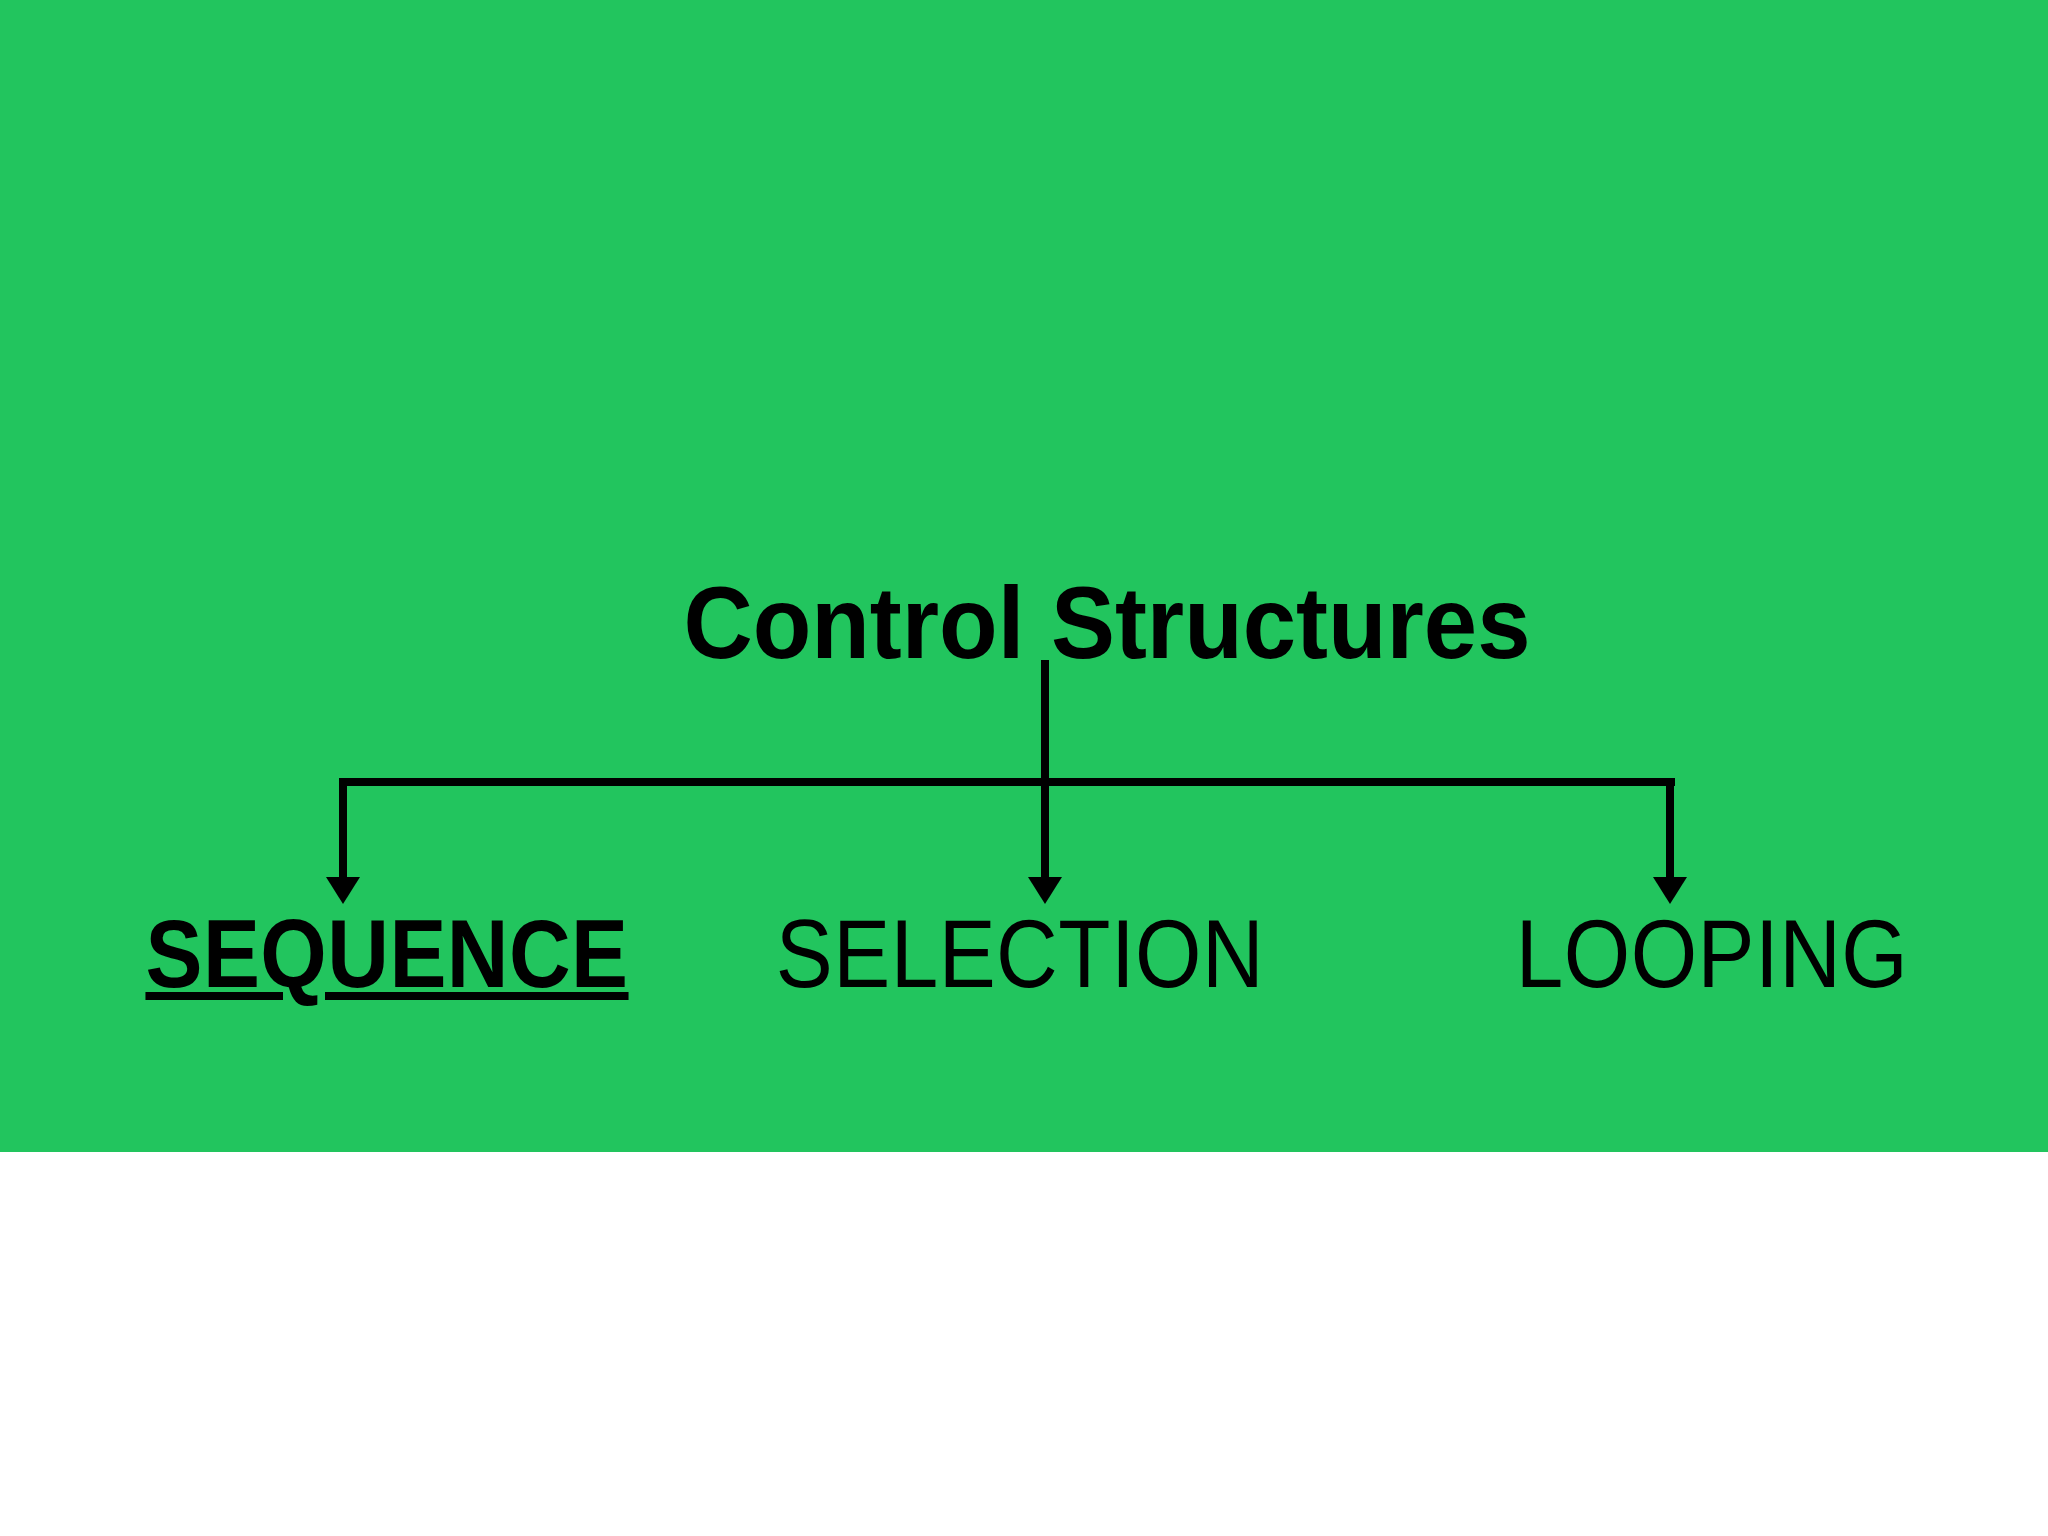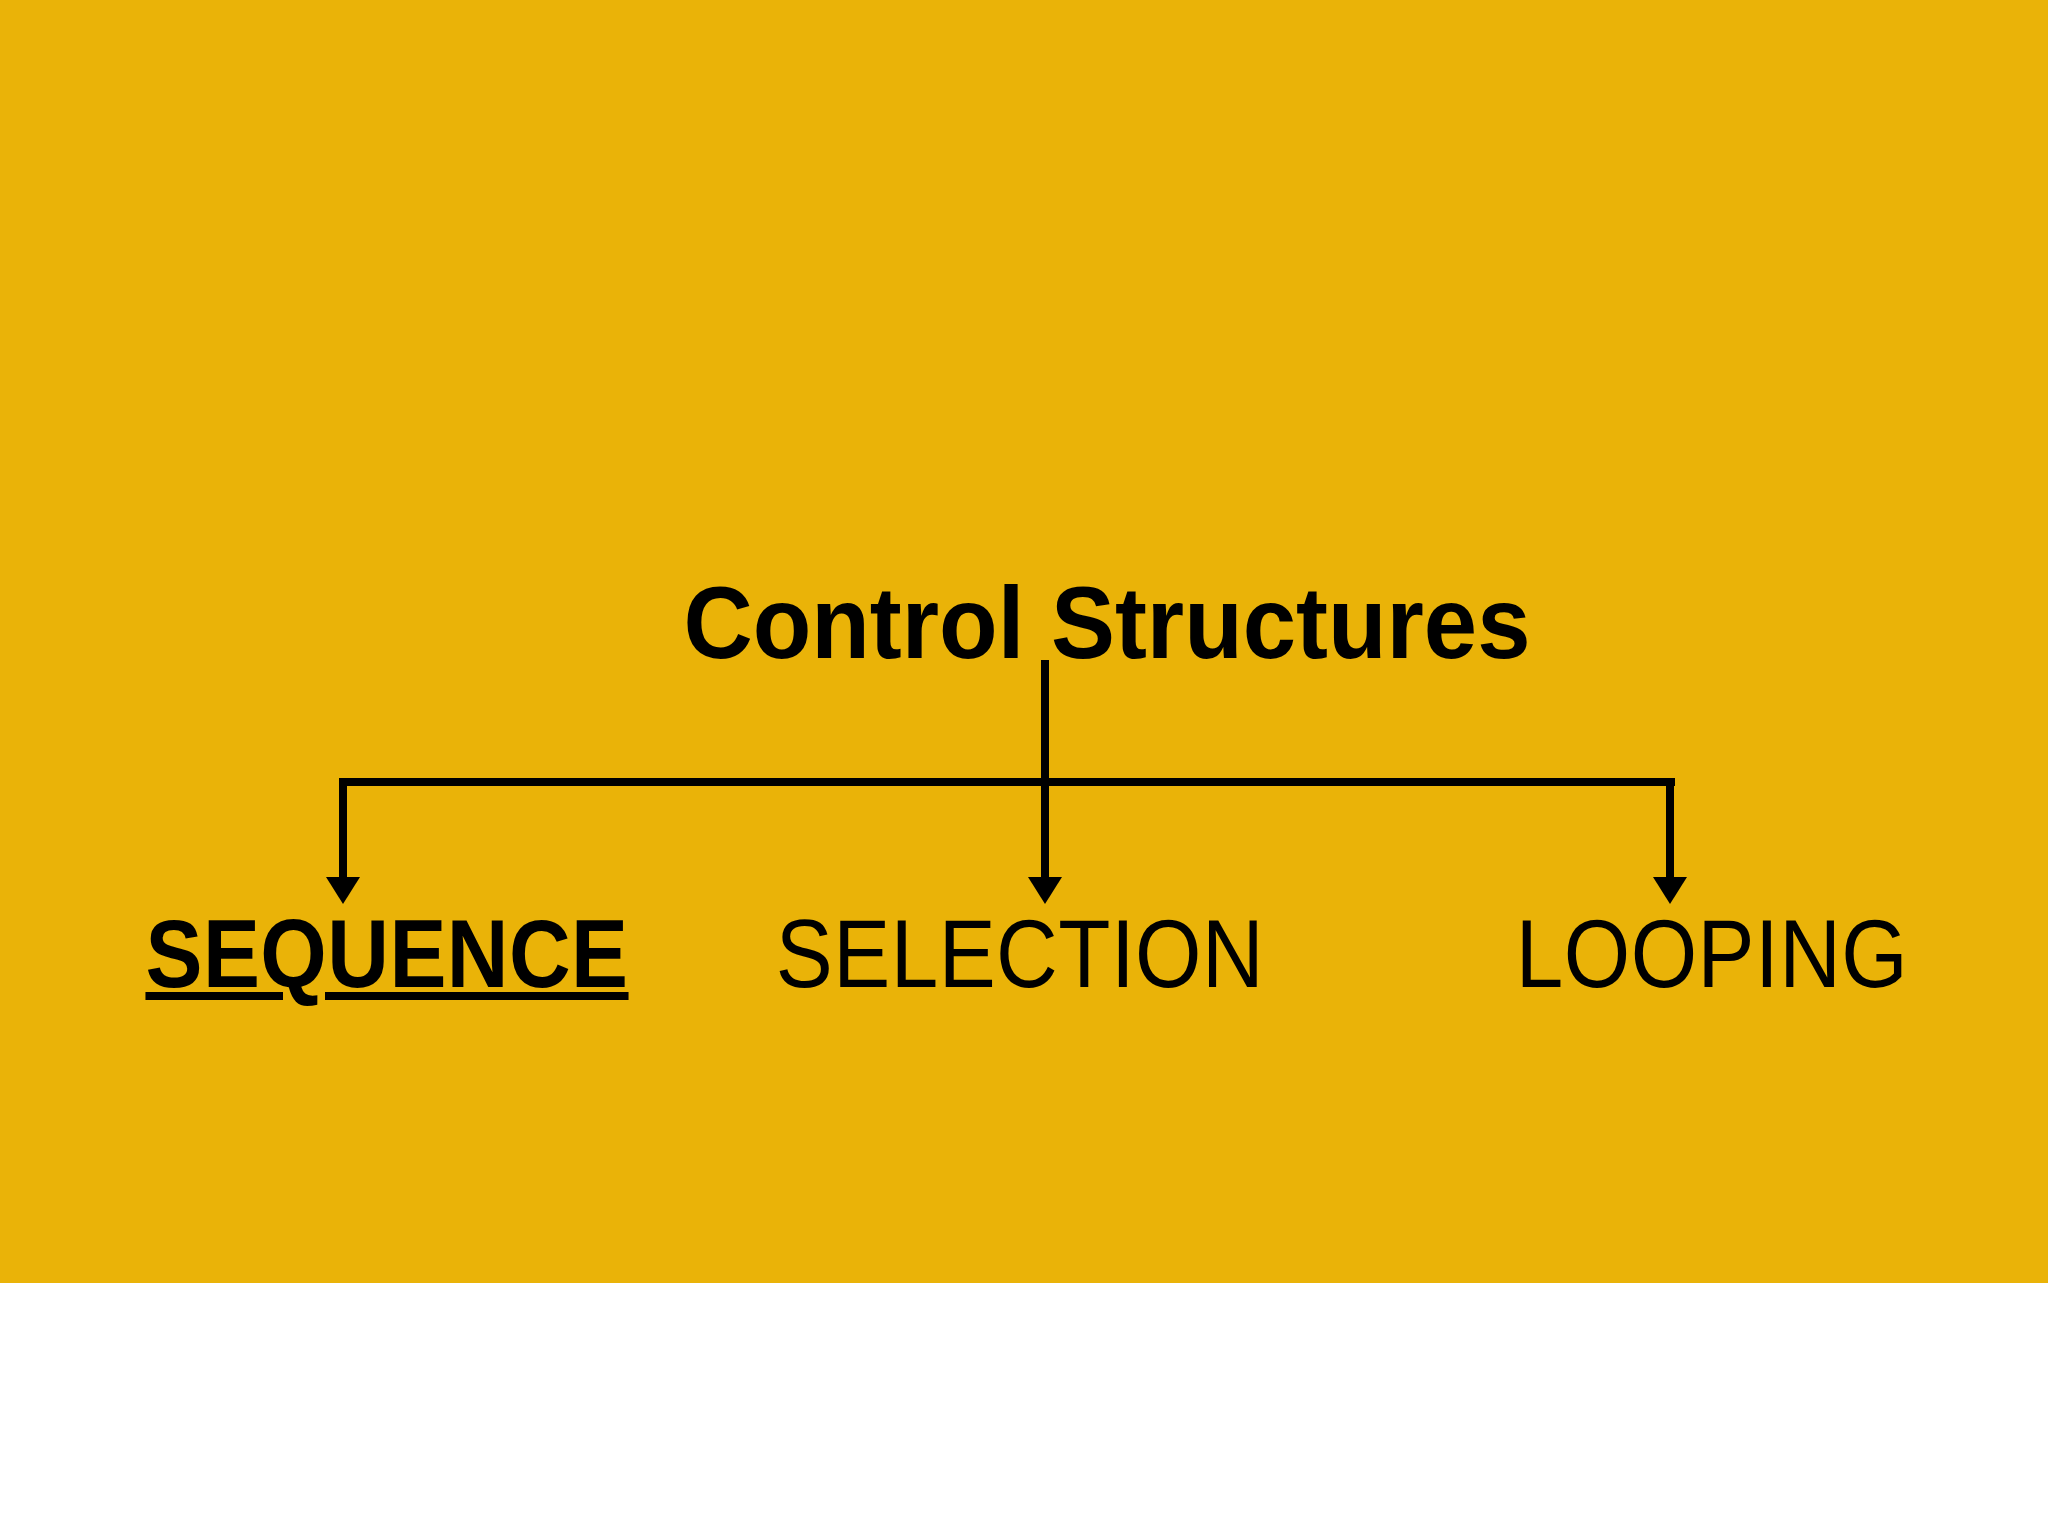--- a/index.html
+++ b/index.html
@@ -3,22 +3,22 @@
 <meta charset="utf-8">
 <style>
   html, body {
     margin: 0;
     padding: 0;
     background: #ffffff;
   }
   #slide {
     position: relative;
     width: 2048px;
-    height: 1283px;
-    background: #eab308;
+    height: 1152px;
+    background: #22c55e;
     overflow: hidden;
     font-family: "Liberation Sans", sans-serif;
     color: #000000;
   }
   
   .node-label {
     position: absolute;
     line-height: 1;
     white-space: nowrap;
     transform: translateX(-50%) scaleX(0.89);

